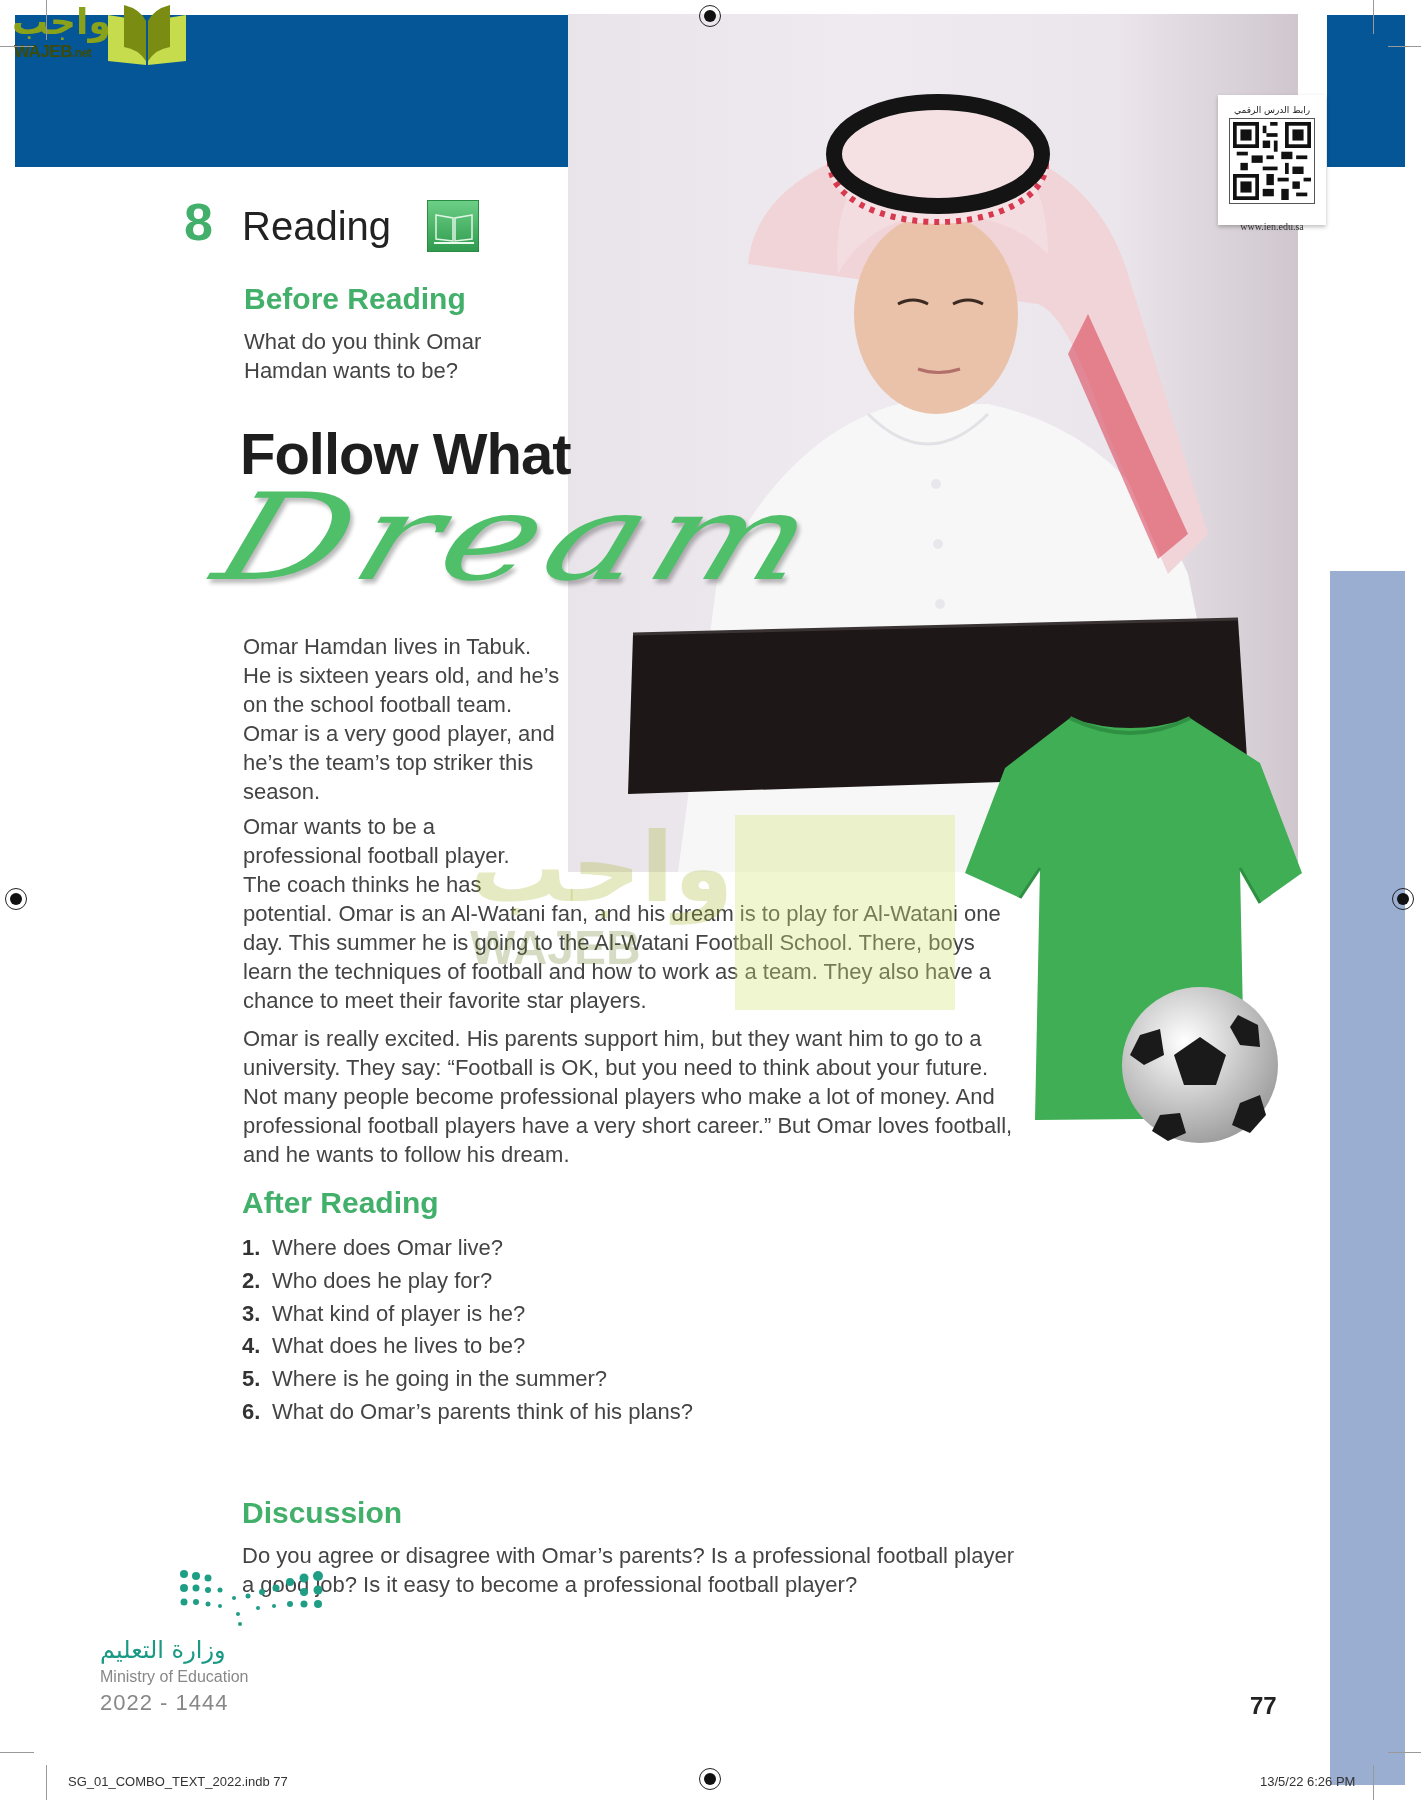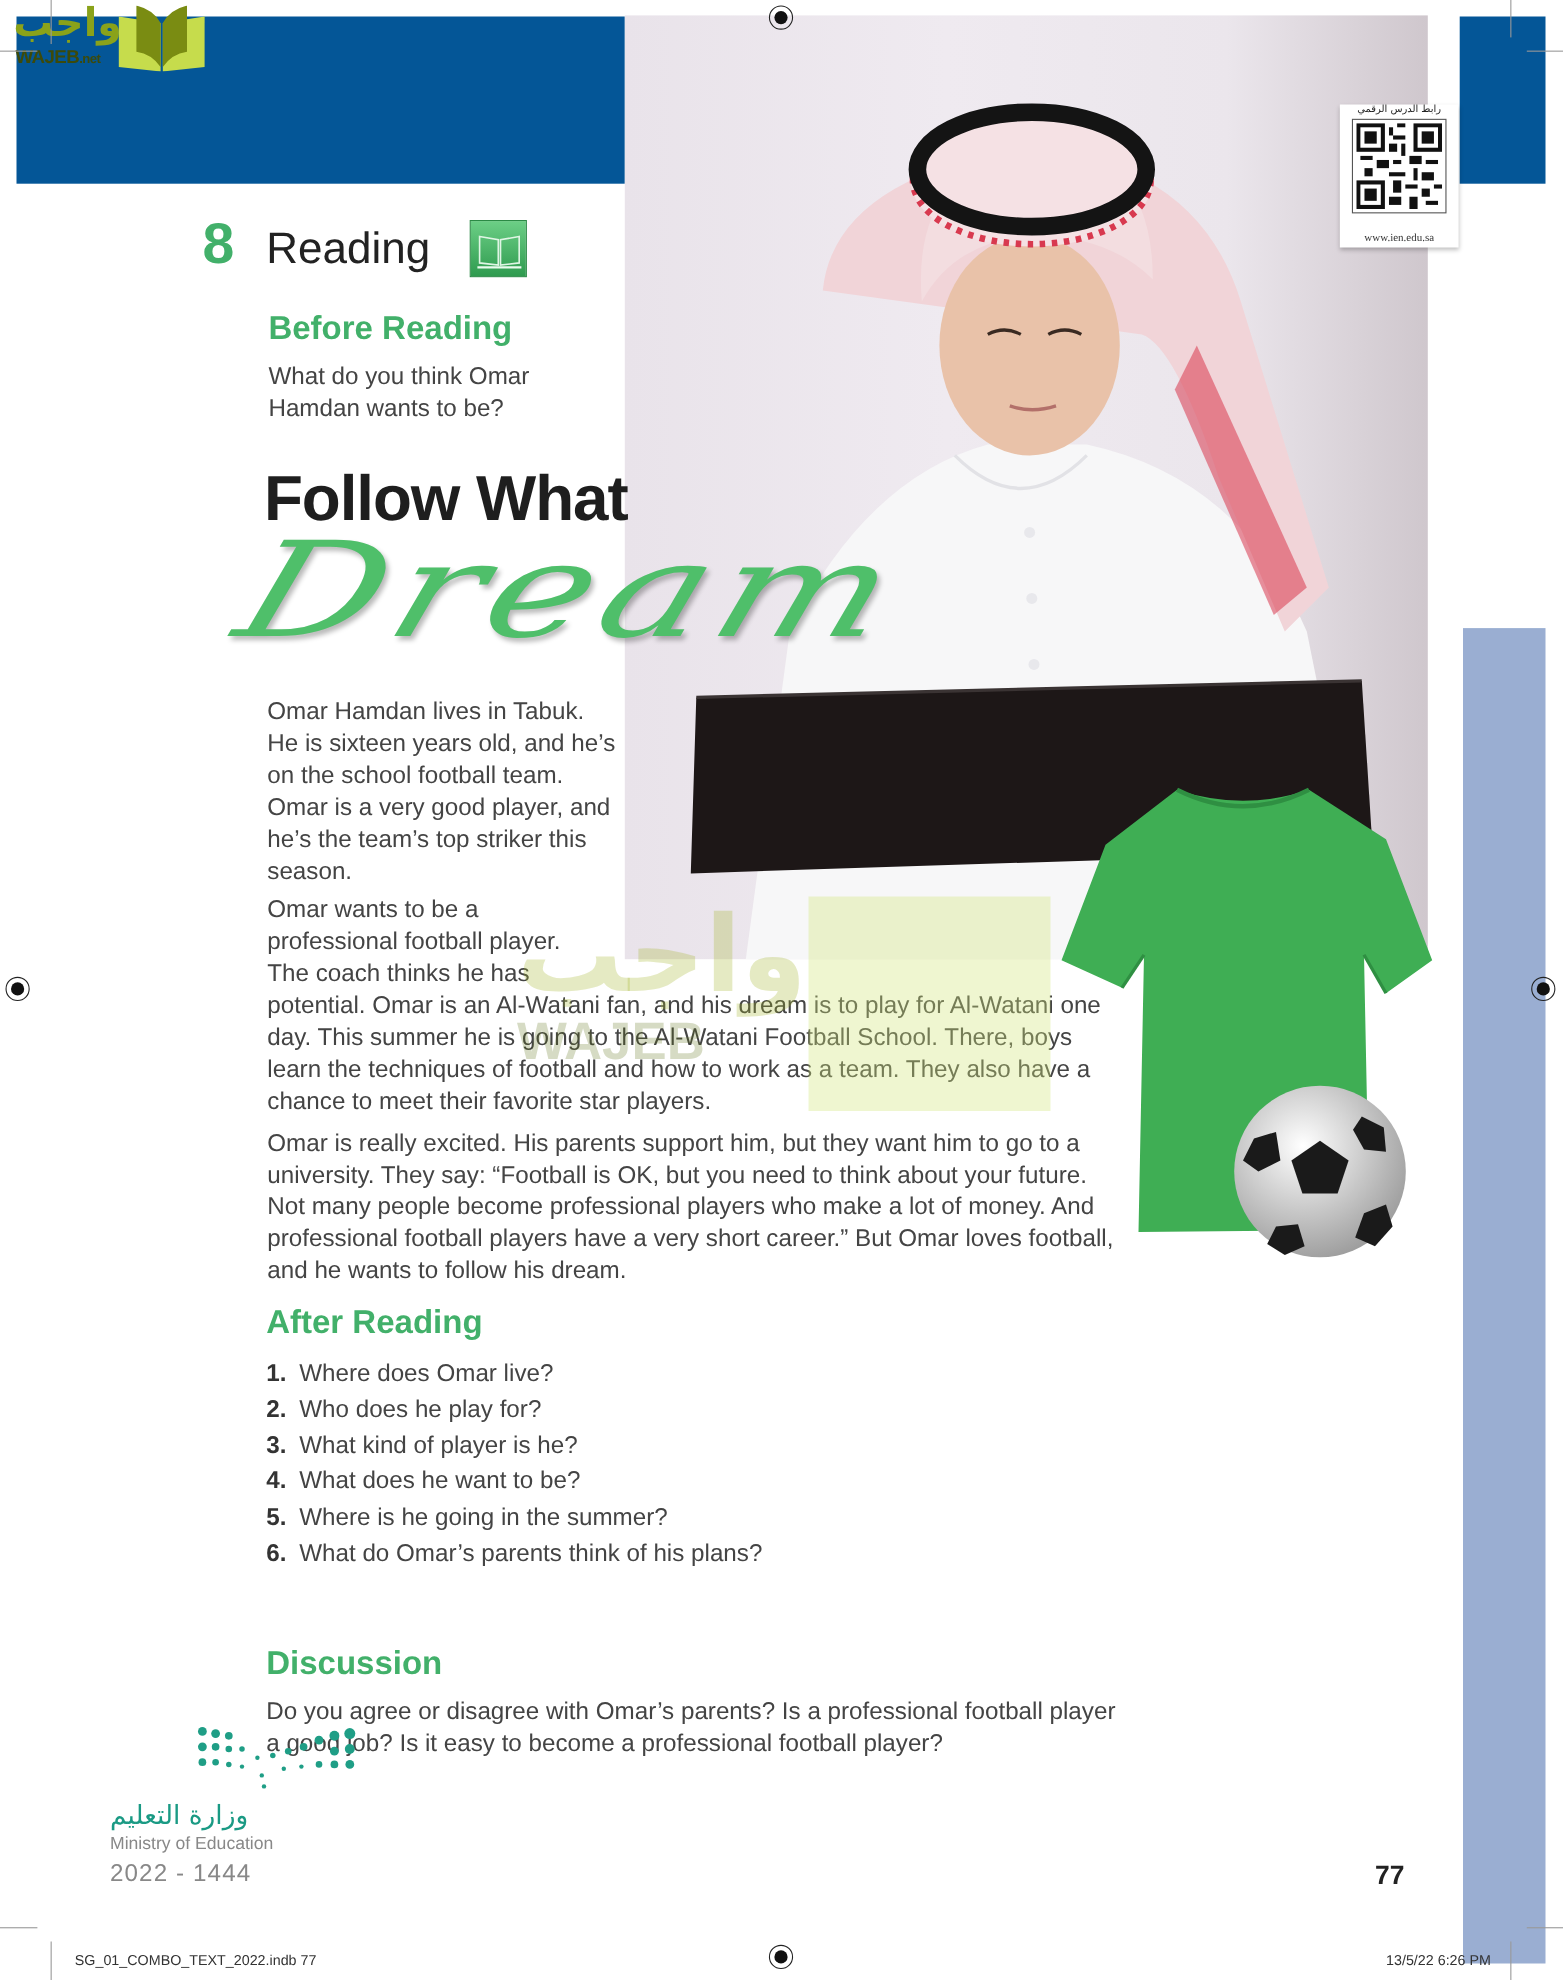--- a/index.html
+++ b/index.html
@@ -6,21 +6,21 @@
   html,body{width:1421px;height:1800px;background:#fff;overflow:hidden}
   body{position:relative;font-family:"Liberation Sans","DejaVu Sans",sans-serif;color:#3a3a3a}
   .abs{position:absolute}
   .blue-band{left:15px;top:15px;width:553px;height:152px;background:#045697}
   .blue-right{left:1327px;top:15px;width:78px;height:152px;background:#045697}
   .peri-bar{left:1330px;top:571px;width:75px;height:1214px;background:#9aaed2}
   .photo{left:568px;top:14px;width:730px;height:858px;overflow:hidden;
     background:linear-gradient(90deg,#e9e3ea 0%,#efeaf0 40%,#ebe6ec 75%,#cfc7cd 100%)}
   .photo .floor{position:absolute;left:0;right:0;bottom:0;height:110px;background:linear-gradient(180deg,#c9b8b3,#b6a39f)}
   .qr-card{left:1218px;top:95px;width:108px;height:130px;background:#fff;box-shadow:0 2px 4px rgba(0,0,0,.25);
-    display:flex;flex-direction:column;align-items:center;padding-top:0}
+    display:flex;flex-direction:column;align-items:center;padding-top:10px}
   .qr-title{font-family:"DejaVu Sans",sans-serif;font-size:9px;color:#222;direction:rtl}
   .qr-box{width:86px;height:86px;border:1px solid #555;margin-top:3px;padding:3px;background:#fff}
   .qr-url{font-family:"Liberation Serif",serif;font-size:10px;color:#333;margin-top:17px}
   .wajeb-ar{left:12px;top:4px;font-family:"DejaVu Sans",sans-serif;font-size:36px;font-weight:bold;color:#8aa21a;line-height:1}
   .wajeb-en{left:14px;top:42px;font-size:17px;font-weight:bold;color:#3c4a0a;letter-spacing:-0.5px}
   .wajeb-en small{font-size:12px}
   .section-num{left:184px;top:196px;font-size:52px;font-weight:bold;color:#42b06a;line-height:1}
   .section-title{left:242px;top:206px;font-size:40px;font-weight:normal;color:#222;line-height:1}
   .book-icon{left:427px;top:200px;width:52px;height:52px;background:linear-gradient(180deg,#6ccf86,#2f9b4f);border:1px solid #2b8a45}
   .before-h{left:244px;top:282px;font-size:30px;font-weight:bold;color:#42b06a}
@@ -191,21 +191,21 @@
 
 <div class="abs watermark-book"></div>
 <div class="abs watermark-ar">واجب</div>
 <div class="abs watermark-en">WAJEB</div>
 
 <div class="abs after-h">After Reading</div>
 <ol class="abs q-list">
   <li><span class="num">1.</span><span>Where does Omar live?</span></li>
   <li><span class="num">2.</span><span>Who does he play for?</span></li>
   <li><span class="num">3.</span><span>What kind of player is he?</span></li>
-  <li><span class="num">4.</span><span>What does he want to be?</span></li>
+  <li><span class="num">4.</span><span>What does he lives to be?</span></li>
   <li><span class="num">5.</span><span>Where is he going in the summer?</span></li>
   <li><span class="num">6.</span><span>What do Omar’s parents think of his plans?</span></li>
 </ol>
 
 <div class="abs disc-h">Discussion</div>
 <div class="abs disc-p">Do you agree or disagree with Omar’s parents? Is a professional football player a good job? Is it easy to become a professional football player?</div>
 
 <svg class="abs moe-dots" viewBox="0 0 160 60">
   <g fill="#1f9e86">
     <circle cx="6" cy="6" r="4"></circle>

